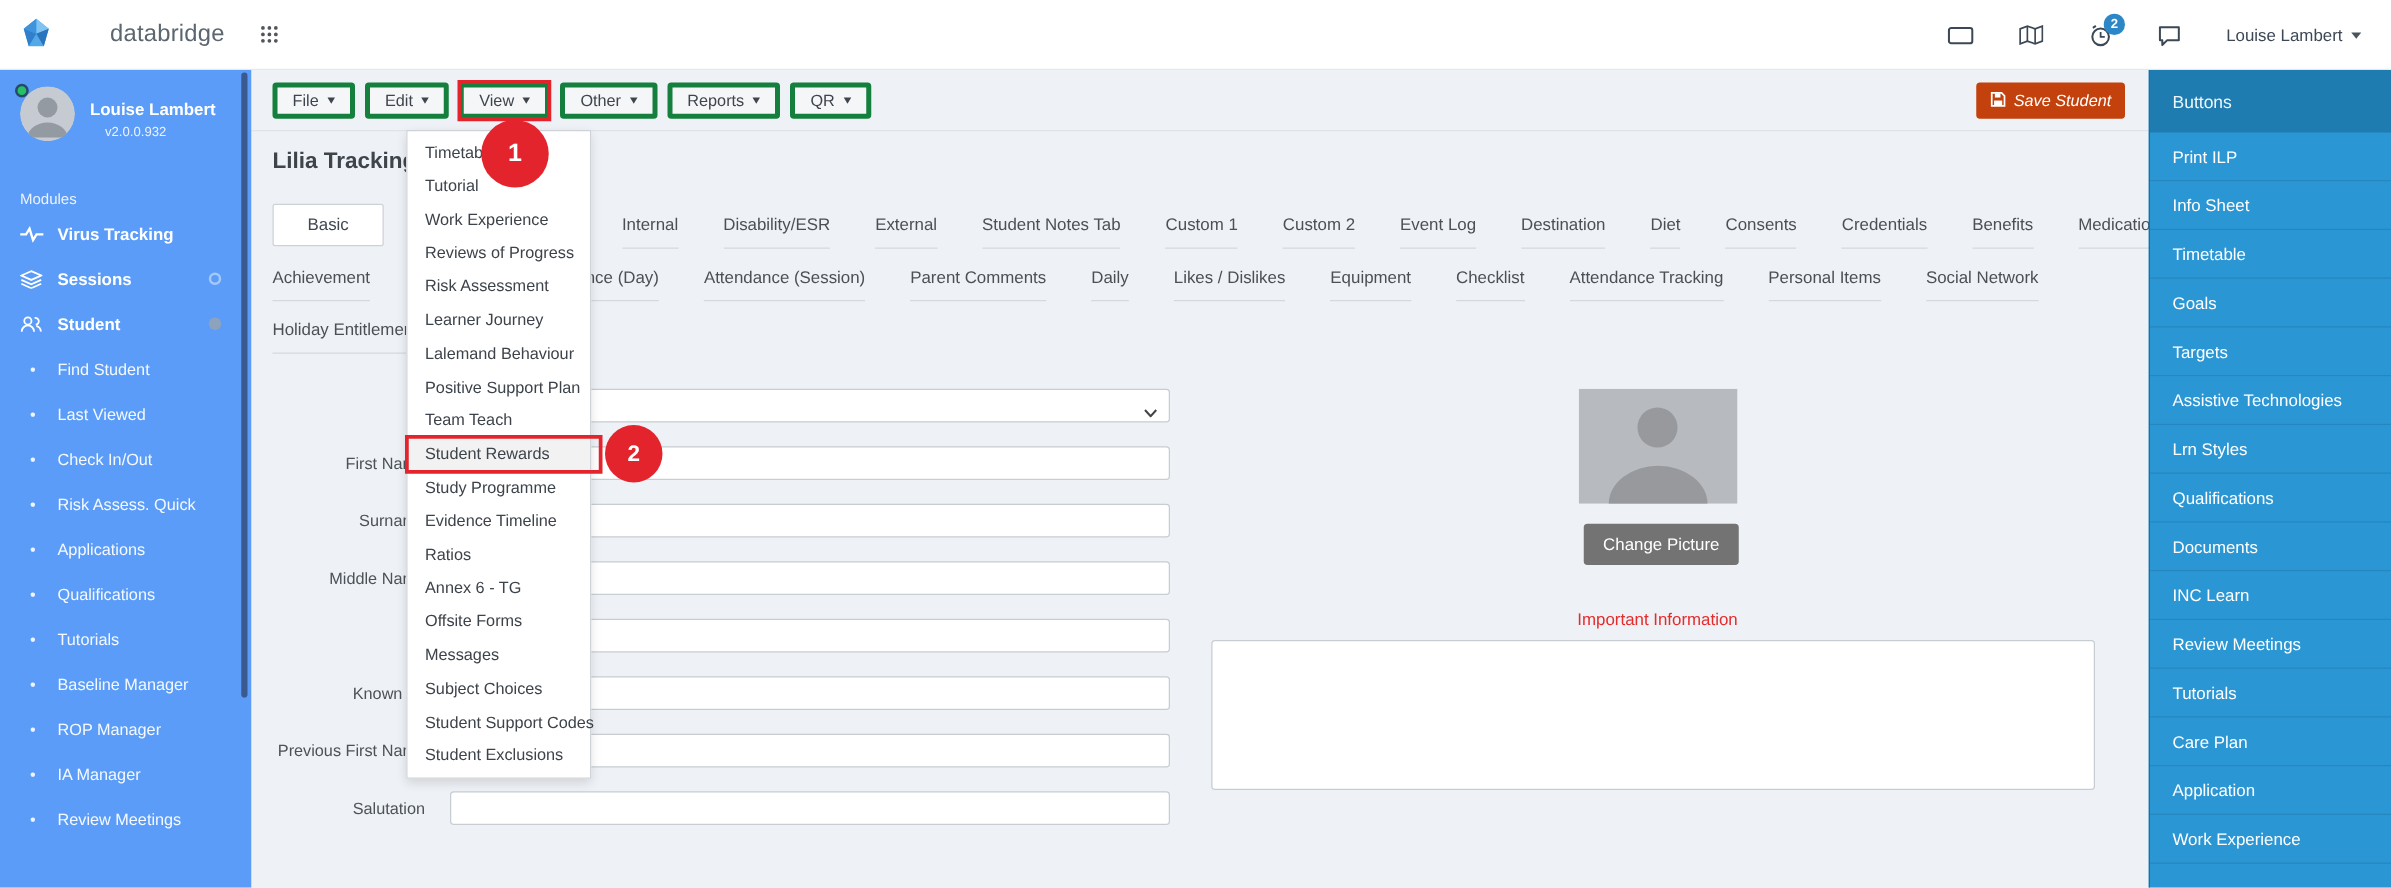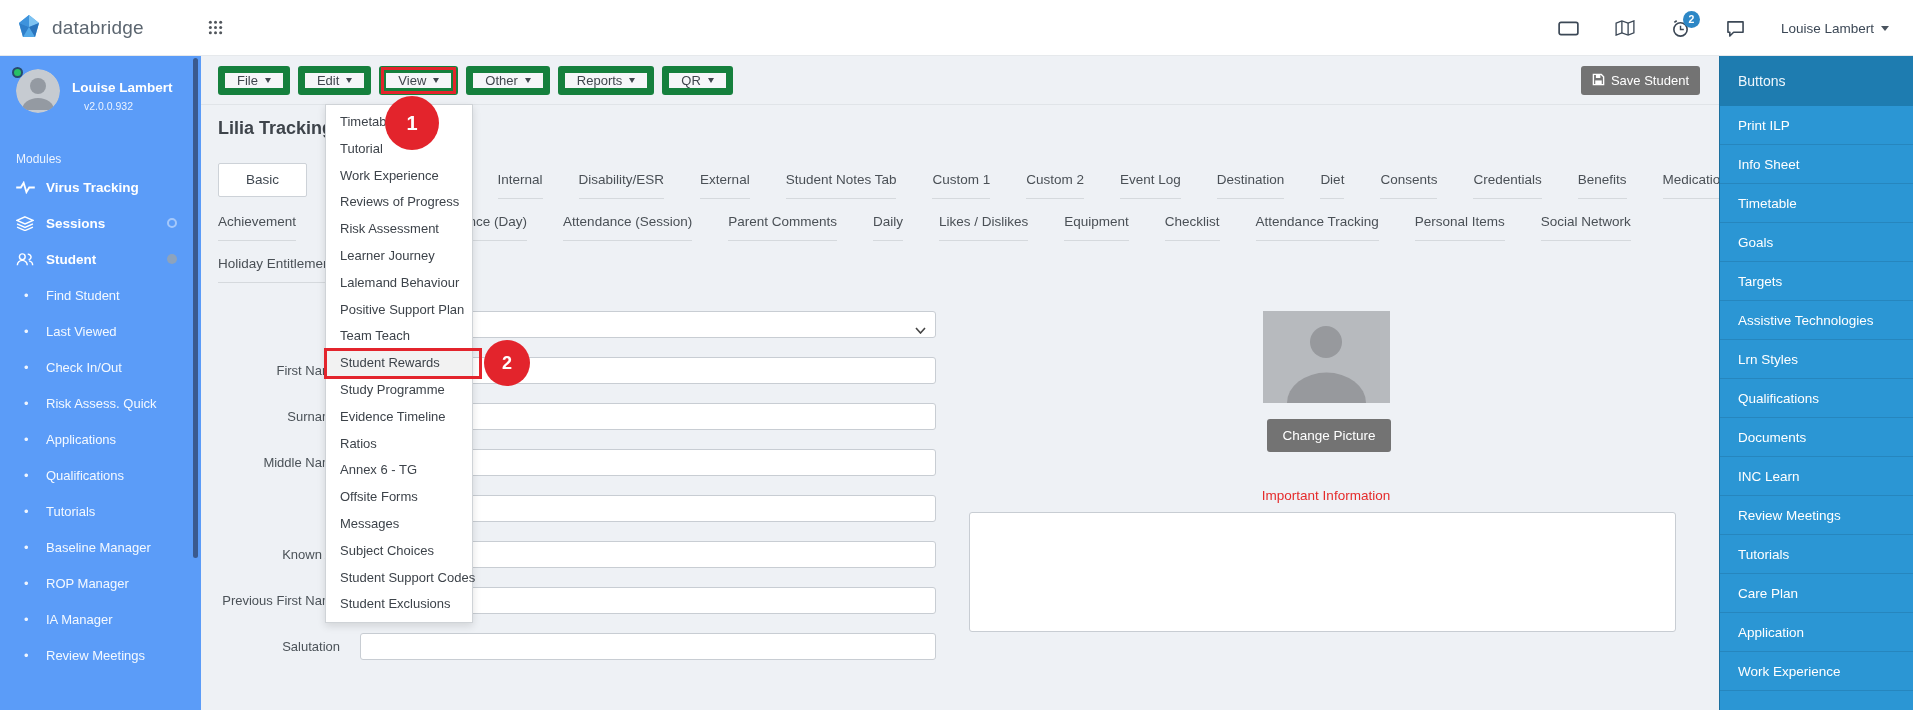--- a/index.html
+++ b/index.html
@@ -3,21 +3,21 @@
 <meta charset="utf-8">
 <style>
   * { margin:0; padding:0; box-sizing:border-box; }
   html,body { width:1913px; height:710px; overflow:hidden;
     font-family:"Liberation Sans","DejaVu Sans",sans-serif; background:#eef1f5; }
 
   
   .header { position:absolute; left:0; top:0; width:1913px; height:56px;
     background:#fff; border-bottom:1px solid #e6e9ec; z-index:30; }
   .logo { position:absolute; left:16px; top:0; height:56px; display:flex; align-items:center; gap:10px; }
-  .logo-text { font-size:19px; color:#5c6670; letter-spacing:.2px; }
+  .logo-text { font-size:19px; color:#5c6670; letter-spacing:.2px;margin-left:36px; }
   .apps-grid { position:absolute; left:208px; top:20px; cursor:pointer; }
   .header-right { position:absolute; right:24px; top:0; height:56px; display:flex; align-items:center; gap:36px; }
   .hicon { position:relative; display:flex; align-items:center; cursor:pointer; }
   .hbadge { position:absolute; top:-8px; right:-10px; min-width:17px; height:17px; border-radius:9px;
     background:#2d87c6; color:#fff; font-size:10.5px; font-weight:bold; display:flex; align-items:center;
     justify-content:center; }
   .user-menu { display:flex; align-items:center; gap:7px; color:#3c4856; font-size:13.5px; cursor:pointer; }
   .caret { width:0; height:0; border-left:4px solid transparent; border-right:4px solid transparent;
     border-top:5px solid #4a545f; display:inline-block; }
 
@@ -49,28 +49,28 @@
     border-left:1px solid #1a6f9e; z-index:20; }
   .rsb-header { height:50px; line-height:50px; padding-left:18px; background:#1e7cb0;
     color:#eef6fc; font-size:14px; }
   .rsb-btn { height:39px; line-height:39px; padding-left:18px; color:#fff; font-size:13.5px;
     border-bottom:1px solid rgba(0,0,0,.10); cursor:pointer; }
 
   
   .main { position:absolute; left:201px; top:56px; width:1518px; height:654px; background:#eef1f5; }
   .toolbar { position:absolute; left:0; top:0; right:0; height:49px; border-bottom:1px solid #e0e4e8;
     display:flex; align-items:center; padding-left:17px; gap:8px; }
-  .menu-btn { position:relative; height:29px; padding:0 12px; background:#f5f6f8; border:7px solid #15803d;
+  .menu-btn { position:relative; height:29px; padding:0 12px; background:#f5f6f8; border:4px solid #15803d;
     border-radius:3px; font-size:13px; color:#3f454c; display:flex; align-items:center; gap:7px; cursor:pointer; }
   .menu-btn .caret { border-top-color:#3f454c; border-left-width:3.5px; border-right-width:3.5px; }
   .menu-annotated::after { content:""; position:absolute; left:-5px; right:-5px; top:-6px; bottom:-6px;
     border:3px solid #e3242c; z-index:45; pointer-events:none; }
-  .save-btn { position:absolute; right:19px; top:10px; height:29px; padding:0 11px; background:#737373;
+  .save-btn { position:absolute; right:19px; top:10px; height:29px; padding:0 11px; background:#c2410c;
     border:none; border-radius:3px; color:#fff; font-size:13px; display:flex; align-items:center; gap:6px;
-    cursor:pointer; }
+    cursor:pointer;font-style:italic; }
 
   .page-title { position:absolute; left:17px; top:62px; font-size:18px; font-weight:bold; color:#3e444b; }
 
   .tabs { position:absolute; left:17px; right:10px; display:flex; align-items:flex-start; gap:36px; flex-wrap:nowrap; }
   .tabs--row1 { top:110px; }
   .tabs--row2 { top:152px; }
   .tabs--row3 { top:194px; }
   .tab { padding:6px 0 11px; border-bottom:1px solid #d5d9dd; font-size:13.5px; color:#4a5056;
     white-space:nowrap; cursor:pointer; }
   .tab.active { background:#fff; border:1px solid #cdd2d8; border-radius:2px; padding:8px 27px 9px;

